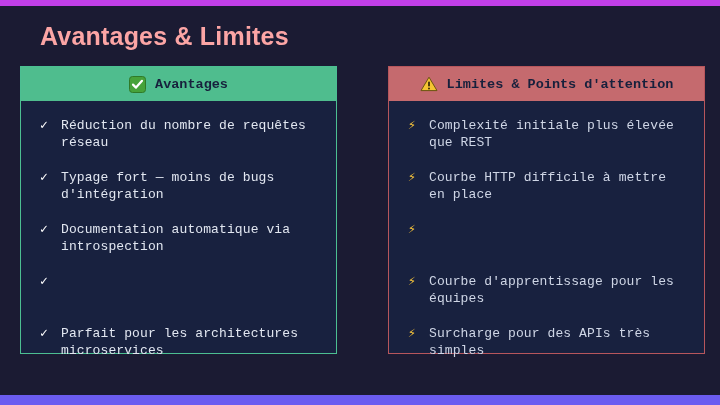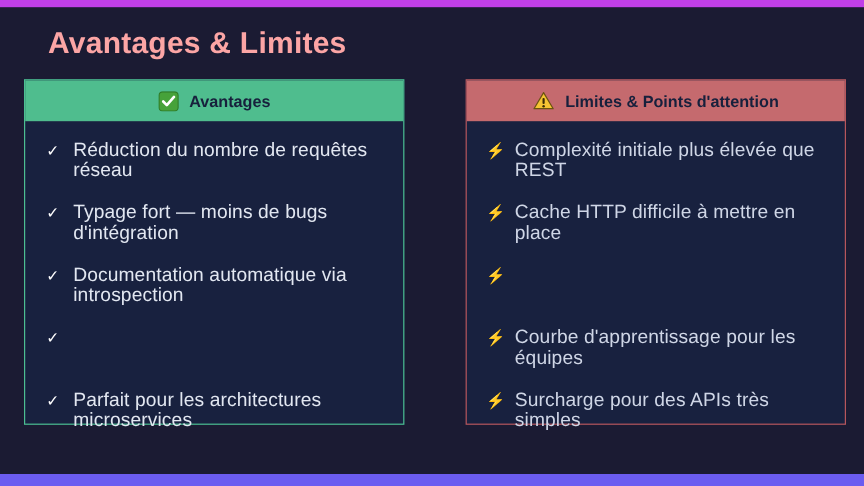--- a/index.html
+++ b/index.html
@@ -20,21 +20,21 @@
   }
   .slide-title {
     position:absolute; left:40px; top:22px;
     font-size:25px; font-weight:bold; color:#fca5a5;
     letter-spacing:0.2px;
   }
   .panel {
     position:absolute; top:66px; width:317px; height:288px;
     background:#18213f;
     border:1px solid #49b98c;
-    display:flex; flex-direction:column;
+    display:flex; flex-direction:column;font-family:Liberation Mono, monospace;
   }
   .panel.left  { left:20px;  border-color:#4cbf92; }
   .panel.right { left:388px; border-color:#b7565c; }
 
   .panel-header {
     height:34px; flex:0 0 34px;
     display:flex; align-items:center; justify-content:center;
     gap:9px;
     font-size:13.5px; font-weight:bold;
     color:#17203c;
@@ -54,21 +54,21 @@
     flex:0 0 52px;
   }
   .bullet-icon {
     flex:0 0 auto;
     font-size:12px; line-height:17px;
     width:14px; text-align:center;
   }
   .panel.left .bullet-icon  { color:#ffffff; font-size:13px; }
   .panel.right .bullet-icon { color:#f5c33b; font-size:13px; }
   .item-text {
-    font-size:16px; line-height:17px;
+    font-size:13px; line-height:17px;
     color:#cfd6e6;
     letter-spacing:0.1px;
   }
   .panel.left .item-text { color:#e2e7f1; }
 
   
   .icon-check-box { width:17px; height:17px; display:inline-block; }
   .icon-warning   { width:18px; height:16px; display:inline-block; }
 </style>
 </head>
@@ -122,21 +122,21 @@
     </span>
     <span>Limites &amp; Points d'attention</span>
   </div>
   <div class="panel-body">
     <div class="list-item">
       <span class="bullet-icon">⚡</span>
       <span class="item-text">Complexité initiale plus élevée que REST</span>
     </div>
     <div class="list-item">
       <span class="bullet-icon">⚡</span>
-      <span class="item-text">Cache HTTP difficile à mettre en place</span>
+      <span class="item-text">Courbe HTTP difficile à mettre en place</span>
     </div>
     <div class="list-item">
       <span class="bullet-icon">⚡</span>
     </div>
     <div class="list-item">
       <span class="bullet-icon">⚡</span>
       <span class="item-text">Courbe d'apprentissage pour les équipes</span>
     </div>
     <div class="list-item">
       <span class="bullet-icon">⚡</span>

